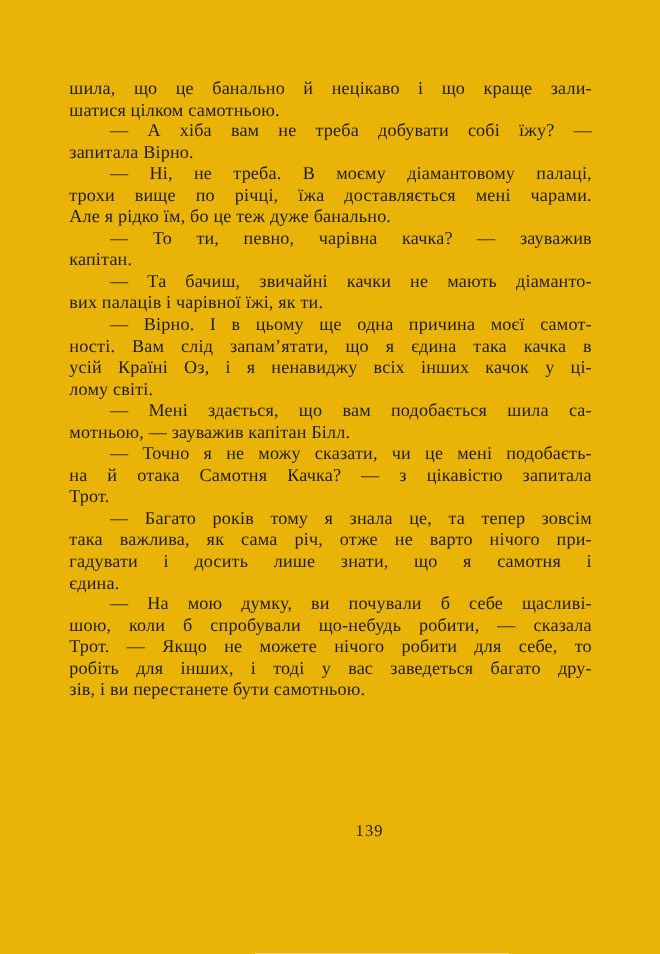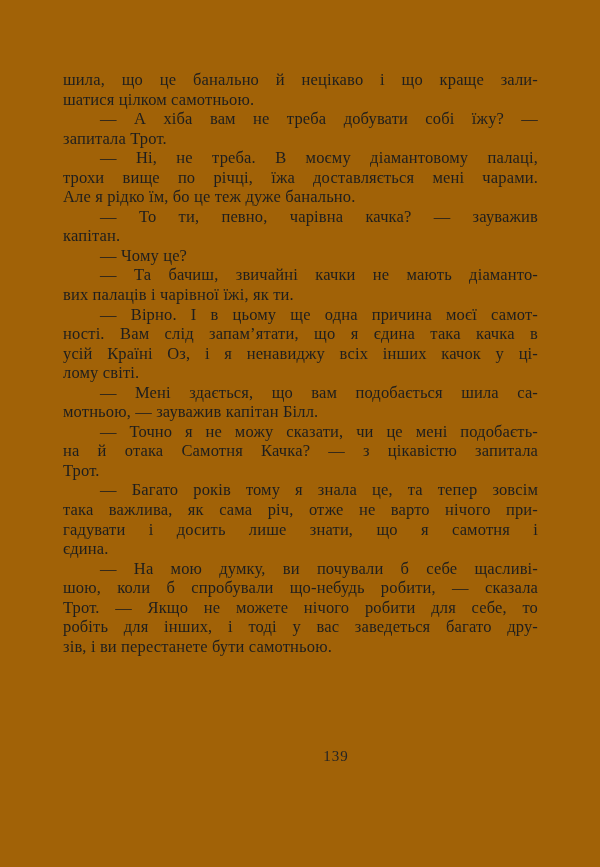--- a/index.html
+++ b/index.html
@@ -4,21 +4,21 @@
 <style>
   html, body {
     margin: 0;
     padding: 0;
     background: #fdfdfb;
   }
   .page {
     position: relative;
     width: 600px;
     height: 867px;
-    background: #a16207;
+    background: #eab308;
     font-family: "Liberation Serif", serif;
     color: #1e1e1e;
     overflow: hidden;
   }
   .textblock {
     position: absolute;
     left: 63px;
     top: 70px;
     width: 475px;
     font-size: 16.5px;
@@ -48,27 +48,26 @@
   }
 </style>
 </head>
 <body>
 
 <div class="page">
   <div class="textblock">
       <div class="line">шила, що це банально й нецікаво і що краще зали-</div>
       <div class="line para-end">шатися цілком самотньою.</div>
       <div class="line indent">— А хіба вам не треба добувати собі їжу? —</div>
-      <div class="line para-end">запитала Трот.</div>
+      <div class="line para-end">запитала Вірно.</div>
       <div class="line indent">— Ні, не треба. В моєму діамантовому палаці,</div>
       <div class="line">трохи вище по річці, їжа доставляється мені чарами.</div>
       <div class="line para-end">Але я рідко їм, бо це теж дуже банально.</div>
       <div class="line indent">— То ти, певно, чарівна качка? — зауважив</div>
       <div class="line para-end">капітан.</div>
-      <div class="line indent para-end">— Чому це?</div>
       <div class="line indent">— Та бачиш, звичайні качки не мають діаманто-</div>
       <div class="line para-end">вих палаців і чарівної їжі, як ти.</div>
       <div class="line indent">— Вірно. І в цьому ще одна причина моєї самот-</div>
       <div class="line">ності. Вам слід запам’ятати, що я єдина така качка в</div>
       <div class="line">усій Країні Оз, і я ненавиджу всіх інших качок у ці-</div>
       <div class="line para-end">лому світі.</div>
       <div class="line indent">— Мені здається, що вам подобається шила са-</div>
       <div class="line para-end">мотньою, — зауважив капітан Білл.</div>
       <div class="line indent">— Точно я не можу сказати, чи це мені подобаєть-</div>
       <div class="line">на й отака Самотня Качка? — з цікавістю запитала</div>

